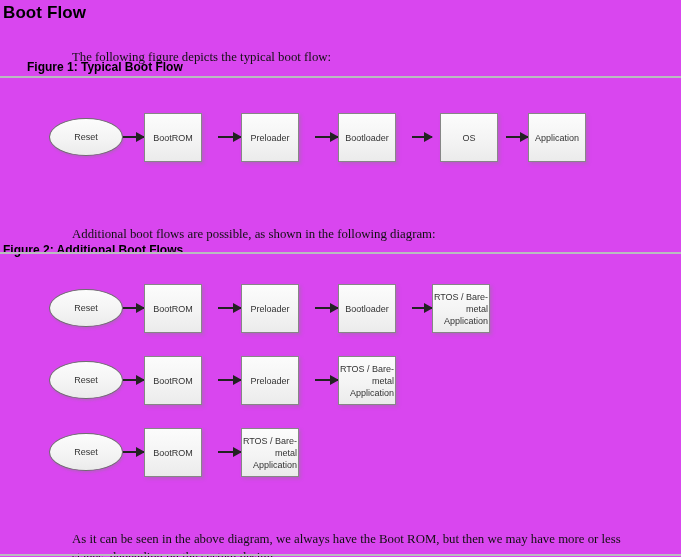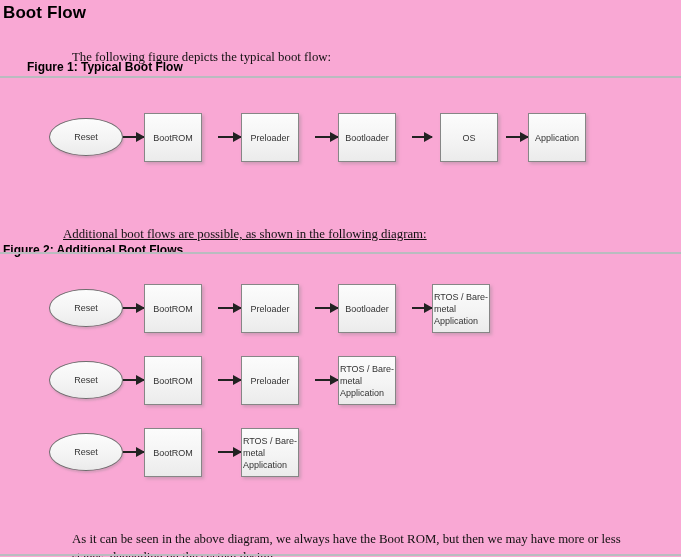--- a/index.html
+++ b/index.html
@@ -1,17 +1,17 @@
 <!DOCTYPE html>
 <html><head>
 <meta charset="utf-8">
 <style>
   html,body{margin:0;padding:0;background:#ffffff;}
   .page{
-    position:relative;width:681px;height:557px;background:#f9a8d4;
+    position:relative;width:681px;height:557px;background:#d946ef;
     font-family:"Liberation Sans",sans-serif;overflow:hidden;
   }
   .title{
     position:absolute;left:3px;top:3px;margin:0;
     font-size:17px;font-weight:bold;color:#000;letter-spacing:0.1px;
   }
   .body-text{
     position:absolute;margin:17px;
     font-family:"Liberation Serif",serif;font-size:12.8px;color:#101010;
     white-space:pre-line;line-height:18px;
@@ -19,21 +19,21 @@
   .caption{
     position:absolute;left:3px;margin:0;
     font-size:12px;font-weight:bold;color:#000;
   }
   .rule{
     position:absolute;left:0;width:681px;height:2px;background:#b9bcbf;
   }
   .figure{position:absolute;left:0;width:681px;}
   .node{
     position:absolute;box-sizing:border-box;
-    display:flex;align-items:center;justify-content:center;text-align:left;
+    display:flex;align-items:center;justify-content:center;text-align:right;
     font-size:9px;line-height:12px;color:#333333;white-space:pre-line;
     background:linear-gradient(180deg,#fcfcfc 0%,#f4f4f4 55%,#ebebeb 100%);
     border:1px solid #868686;
     box-shadow:2px 2px 3px rgba(130,130,130,0.35);
   }
   .rect{width:58px;height:49px;}
   .ellipse{
     width:74px;height:38px;border-radius:50%;
     border:1px solid #6e6e6e;
     box-shadow:1px 2px 2px rgba(130,130,130,0.28);
@@ -64,21 +64,21 @@
     <div class="arrow" style="left:218px;top:58px;width:23px;"></div>
     <div class="node rect" style="left:241px;top:35px;">Preloader</div>
     <div class="arrow" style="left:315px;top:58px;width:23px;"></div>
     <div class="node rect" style="left:338px;top:35px;">Bootloader</div>
     <div class="arrow" style="left:412px;top:58px;width:20px;"></div>
     <div class="node rect" style="left:432px;top:35px;margin-left:8px;">OS</div>
     <div class="arrow" style="left:506px;top:58px;width:22px;"></div>
     <div class="node rect" style="left:528px;top:35px;">Application</div>
   </div>
 
-  <p class="body-text" style="left:46px;top:208px;text-decoration:underline;">Additional boot flows are possible, as shown in the following diagram:</p>
+  <p class="body-text" style="left:55px;top:208px;">Additional boot flows are possible, as shown in the following diagram:</p>
 
   <div class="caption" style="top:243px;">Figure 2: Additional Boot Flows</div>
   <div class="rule" style="top:252px;"></div>
 
   <div class="figure" style="top:253px;height:250px;">
 
     <div class="node ellipse" style="left:49px;top:36px;">Reset</div>
     <div class="arrow" style="left:123px;top:54px;width:21px;"></div>
     <div class="node rect" style="left:144px;top:31px;">BootROM</div>
     <div class="arrow" style="left:218px;top:54px;width:23px;"></div>

